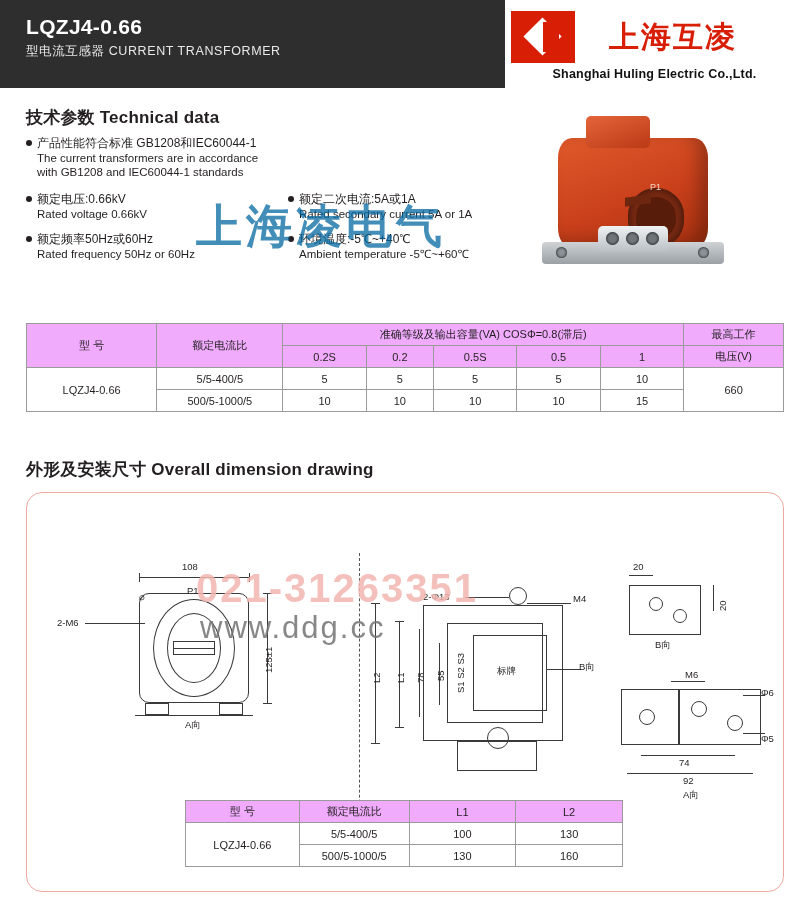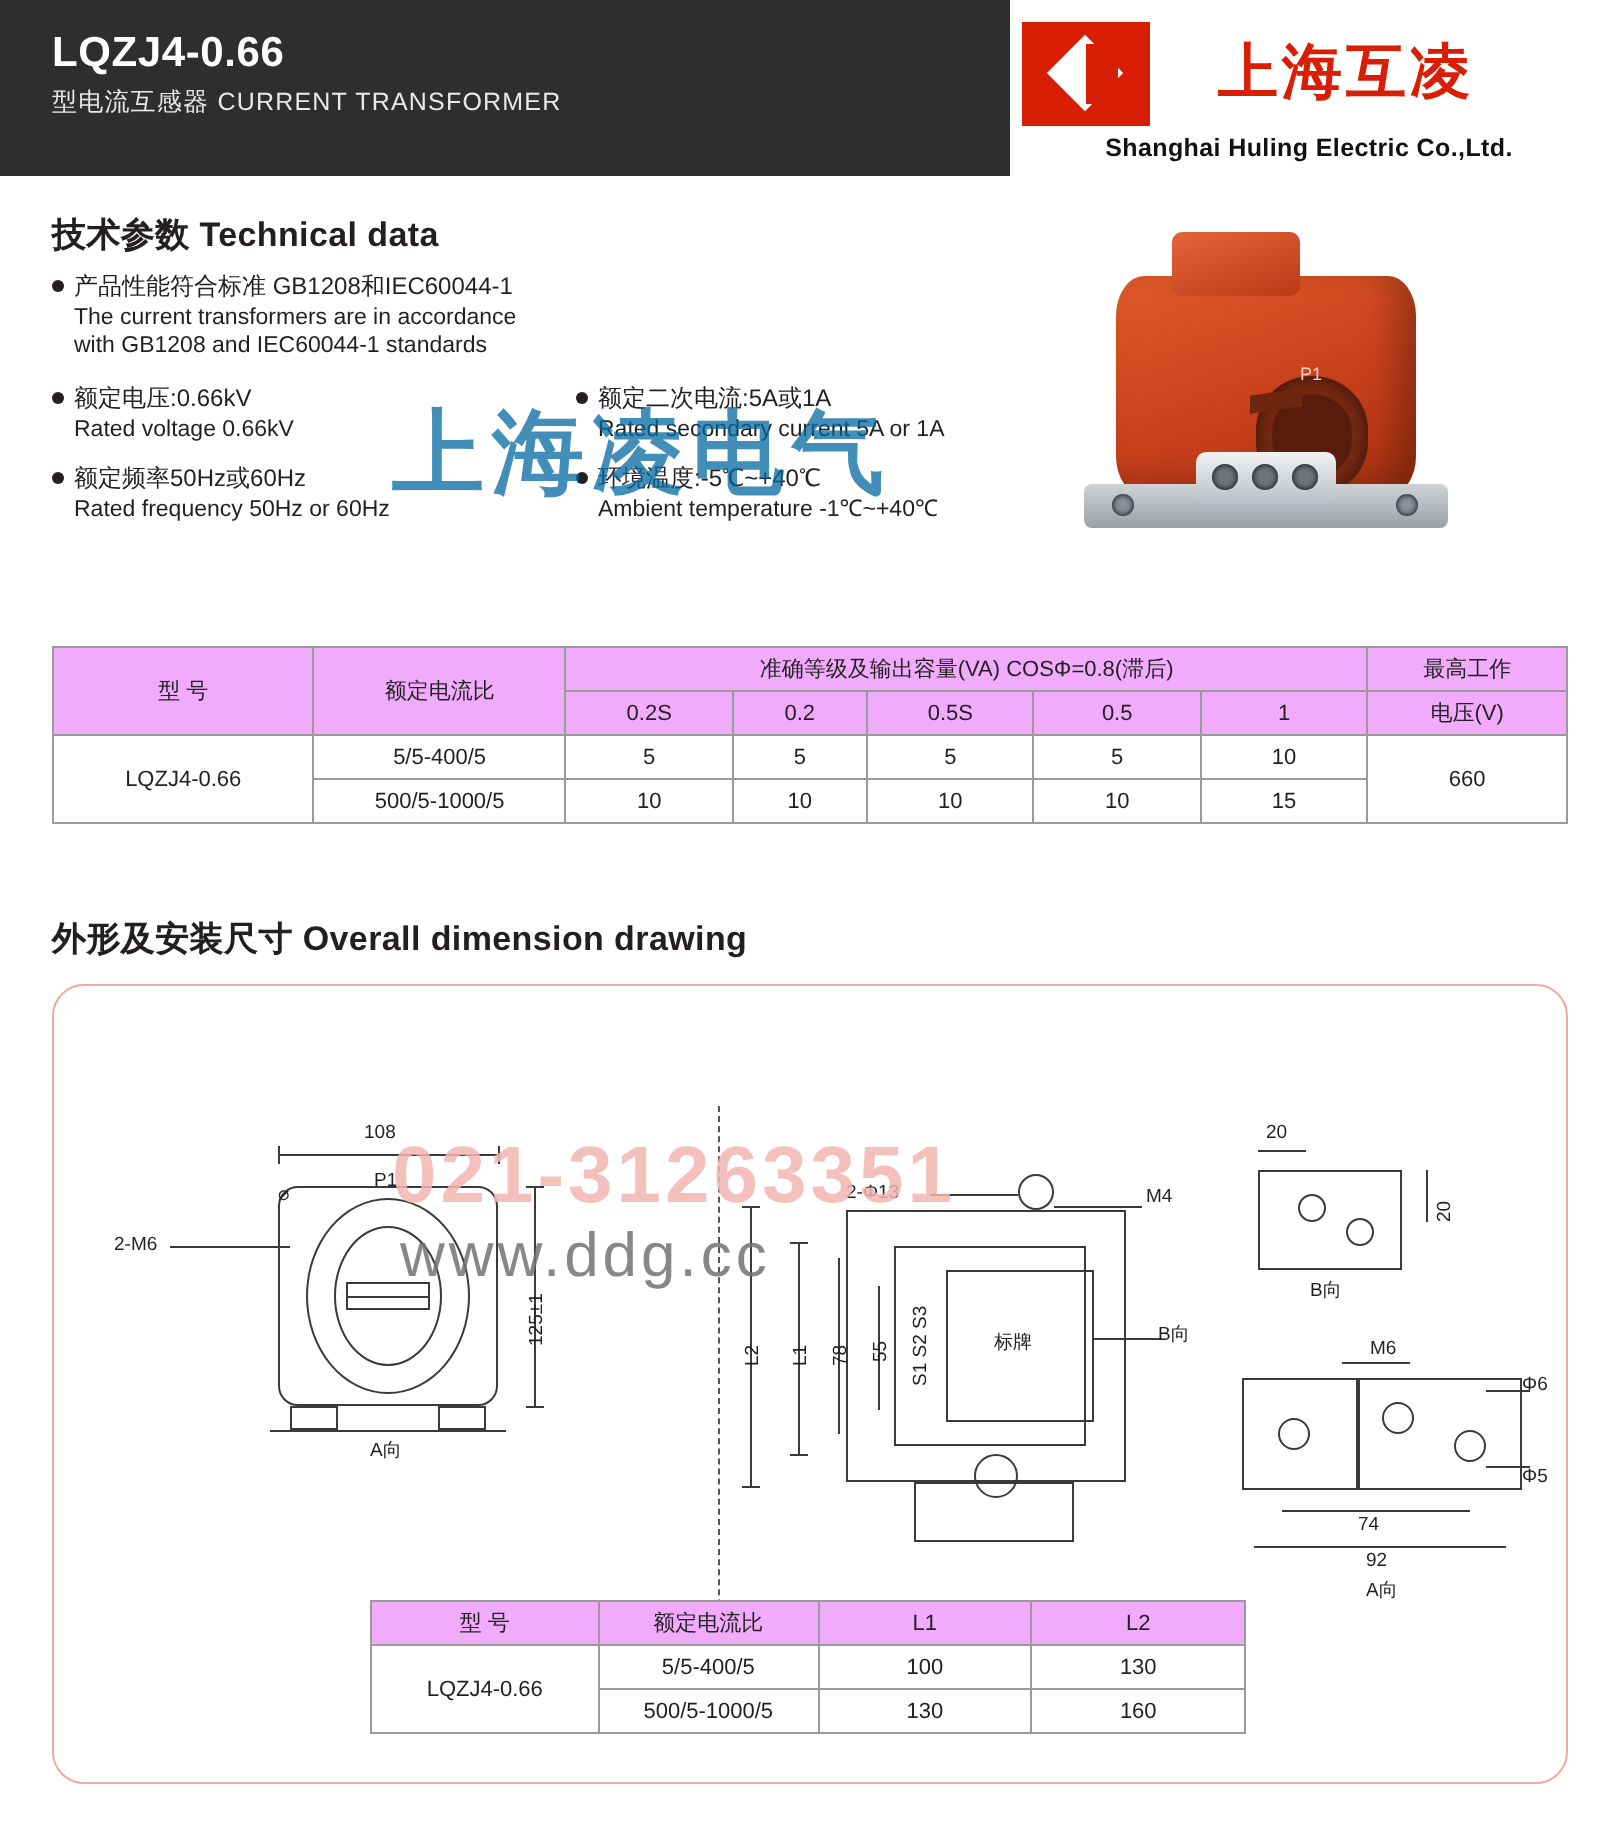--- a/index.html
+++ b/index.html
@@ -214,21 +214,21 @@
     <span class="bl-indent">Rated secondary current 5A or 1A</span>
   </div>
 
   <div class="bullet-block" style="left:0px; top:96px; width:250px;">
     <span class="cn"><span class="dot"></span></span><span class="cn">额定频率50Hz或60Hz</span>
     <span class="bl-indent">Rated frequency 50Hz or 60Hz</span>
   </div>
 
   <div class="bullet-block" style="left:262px; top:96px; width:270px;">
     <span class="cn"><span class="dot"></span></span><span class="cn">环境温度:-5℃~+40℃</span>
-    <span class="bl-indent">Ambient temperature -1℃~+40℃</span>
+    <span class="bl-indent">Ambient temperature -5℃~+60℃</span>
   </div>
 </div>
 
 <div class="photo">
   <div class="ct-body">
     <div class="ct-window">
       <div class="ct-window-in"></div>
     </div>
     <div class="ct-label">P1</div>
   </div>

